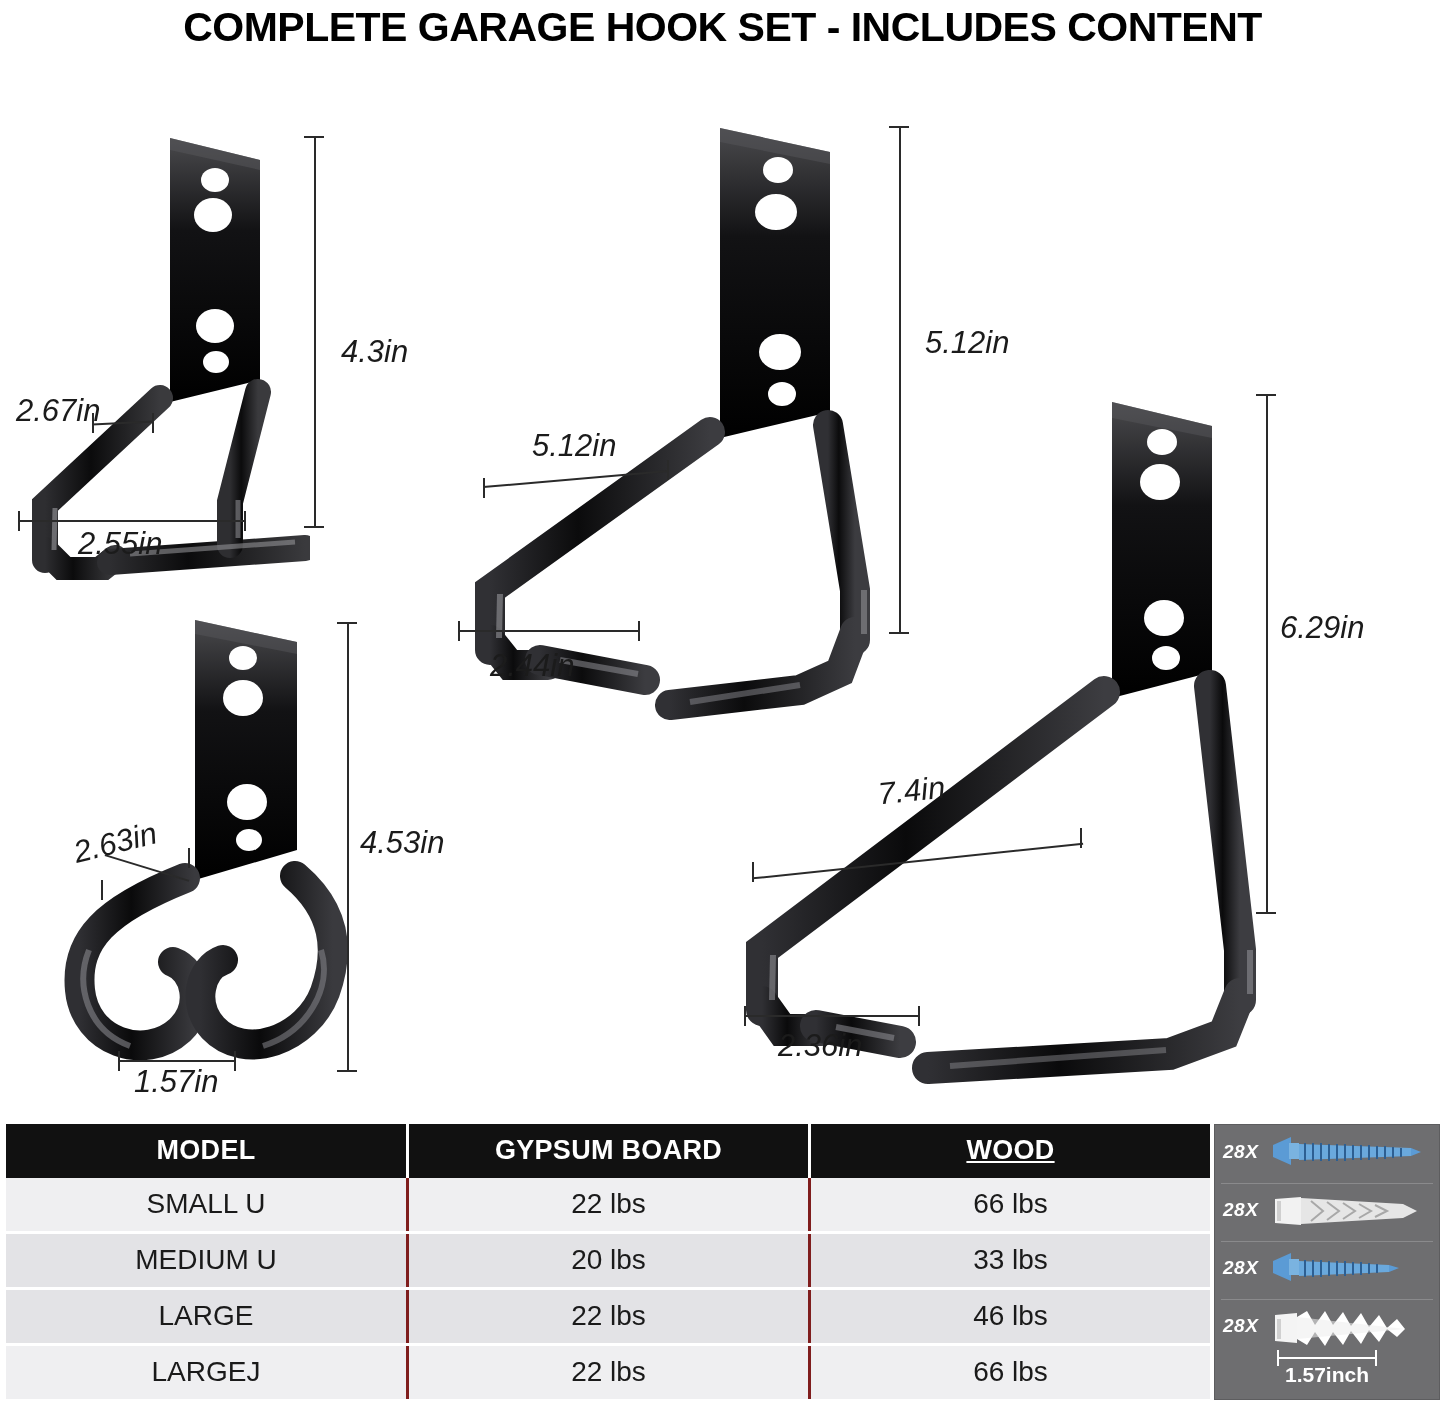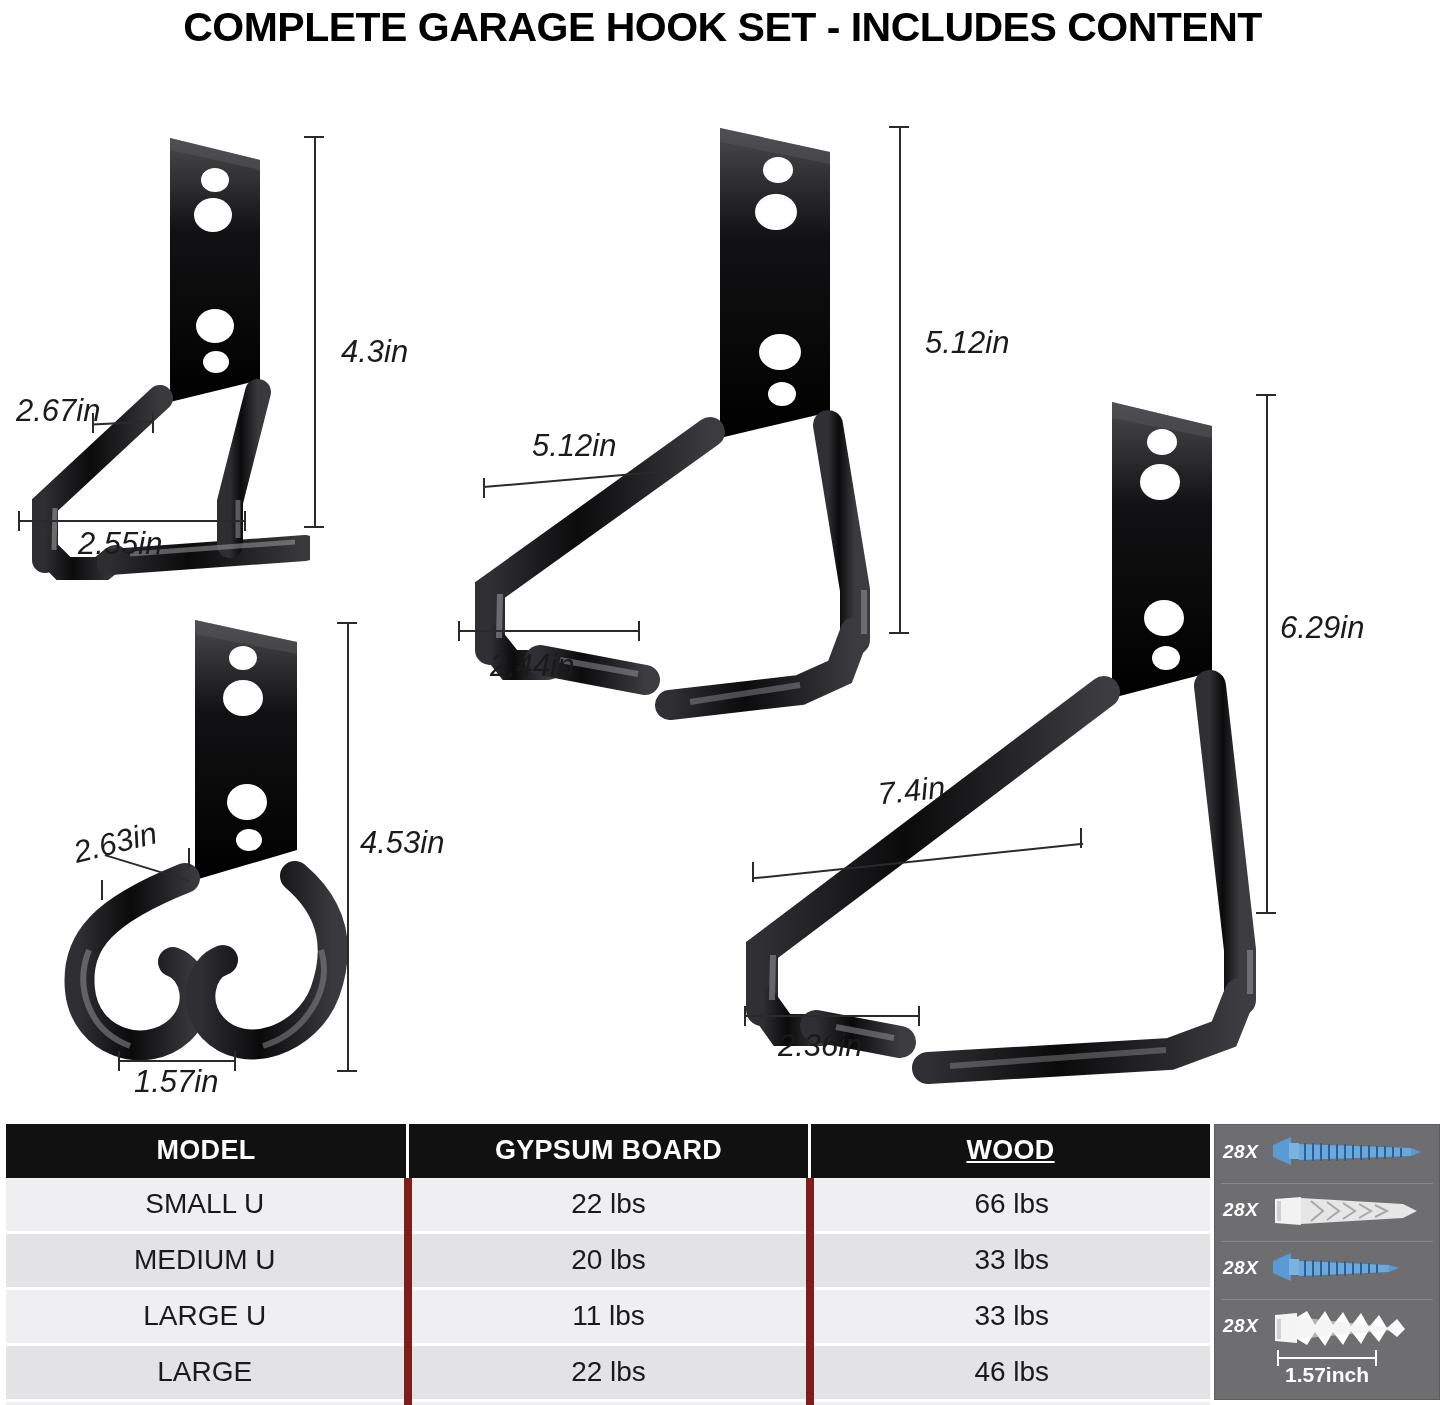--- a/index.html
+++ b/index.html
@@ -85,21 +85,21 @@
     text-align: center;
     border-right: 3px solid #ffffff;
     letter-spacing: 0.3px;
   }
   table.spec th:last-child { border-right: none; }
   table.spec td {
     font-size: 28px;
     text-align: center;
     padding: 10px 0 11px 0;
     color: #1a1a1a;
-    border-right: 8px solid #7f1d1d;
+    border-right: 3px solid #7f1d1d;
     border-bottom: 3px solid #ffffff;
   }
   table.spec td:last-child { border-right: none; }
   table.spec tr.odd td { background: #efeff1; }
   table.spec tr.even td { background: #e3e3e6; }
 
   
   #hardware {
     position: absolute;
     left: 1214px;
@@ -381,25 +381,20 @@
     </thead>
     <tbody>
       <tr class="odd">
         <td>SMALL U</td>
         <td>22 lbs</td>
         <td>66 lbs</td>
       </tr>
       <tr class="even">
         <td>MEDIUM U</td>
         <td>20 lbs</td>
-        <td>33 lbs</td>
-      </tr>
-      <tr class="odd">
-        <td>LARGE U</td>
-        <td>11 lbs</td>
         <td>33 lbs</td>
       </tr>
       <tr class="even">
         <td>LARGE</td>
         <td>22 lbs</td>
         <td>46 lbs</td>
       </tr>
       <tr class="odd">
         <td>LARGEJ</td>
         <td>22 lbs</td>

